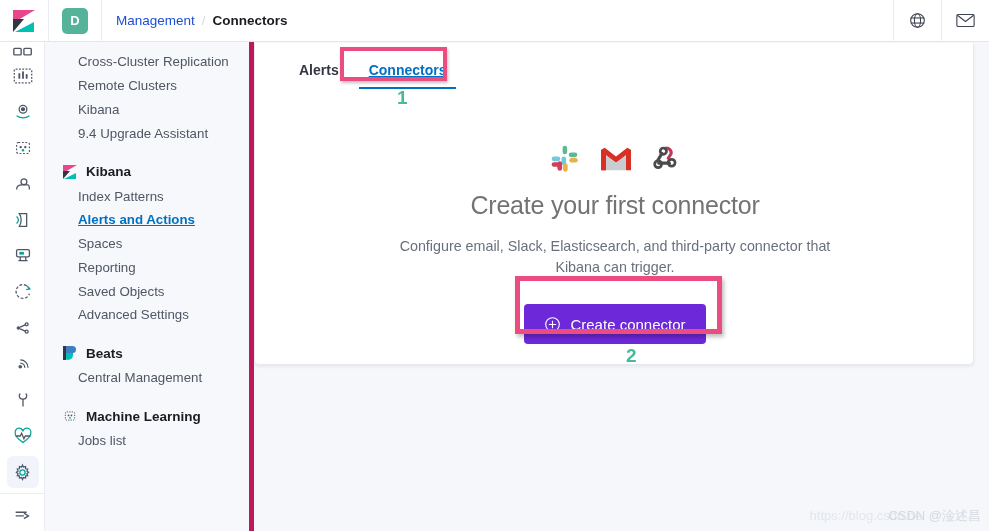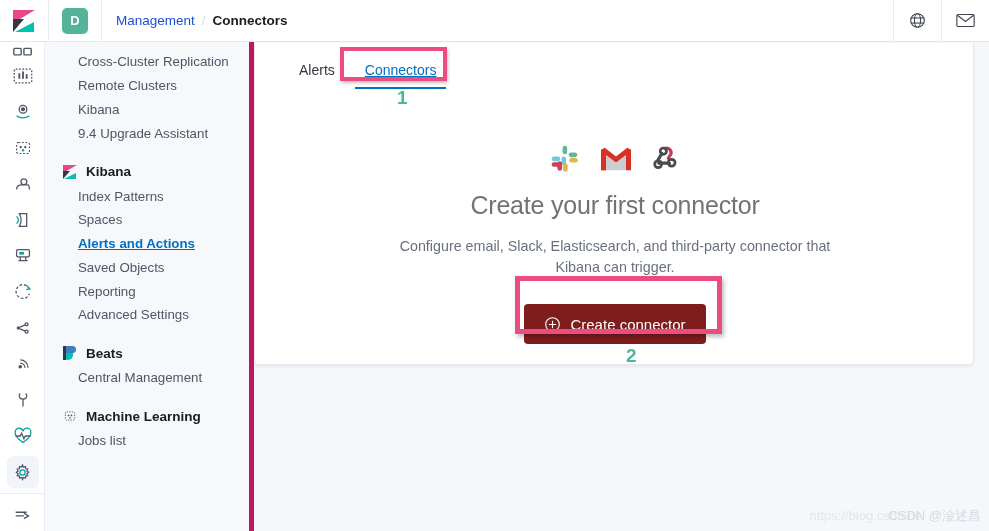--- a/index.html
+++ b/index.html
@@ -160,21 +160,21 @@
     background: #ffffff;
     border: 1px solid #e7e9f0;
     border-top: none;
     border-radius: 0 0 5px 5px;
     box-shadow: 0 2px 3px rgba(60,70,90,0.08);
   }
 
   
   .tabs {
     position: absolute; left: 32px; top: 10px;
-    display: flex; align-items: center; gap: 6px;
+    display: flex; align-items: center; gap: 6px; font-weight: bold;
   }
   .tab {
     font-size: 14px; color: #343741;
     padding: 9px 12px 11px 12px;
   }
   .tab.selected {
     color: #0071c2;
     text-decoration: underline;
     position: relative;
   }
@@ -210,21 +210,21 @@
     font-size: 25px; color: #737373; font-weight: normal;
     letter-spacing: -0.2px; margin-bottom: 16px;
   }
   .prompt-desc {
     font-size: 14.3px; color: #69707d; text-align: center;
     line-height: 21px; width: 470px;
   }
 
   .btn-primary {
     margin-top: 26px;
-    background: #7f1d1d; color: #ffffff;
+    background: #6d28d9; color: #ffffff;
     border: none; border-radius: 4px;
     height: 40px; padding: 0 20px;
     font-size: 15px; font-family: "Liberation Sans", sans-serif;
     display: inline-flex; align-items: center; gap: 9px;
     cursor: pointer;
   }
   .btn-highlight {
     position: absolute; left: 515px; top: 275px;
     width: 207px; height: 58px;
     border: 5px solid #ec4d80;
@@ -393,24 +393,24 @@
     <div>
       <div class="nav-group-title">
         <span class="glyph-kibana">
           <span class="gk-pink"></span>
             <span class="gk-dark"></span>
             <span class="gk-teal"></span>
         </span>
         <span>Kibana</span>
       </div>
       <div class="nav-item">Index Patterns</div>
+      <div class="nav-item active">Alerts and Actions</div>
       <div class="nav-item">Spaces</div>
-      <div class="nav-item active">Alerts and Actions</div>
+      <div class="nav-item">Reporting</div>
       <div class="nav-item">Saved Objects</div>
-      <div class="nav-item">Reporting</div>
       <div class="nav-item">Advanced Settings</div>
     </div>
 
     <div>
       <div class="nav-group-title">
         <span class="glyph-beats">
           <span class="gb-top"></span>
             <span class="gb-bot"></span>
             <span class="gb-bar"></span>
         </span>

